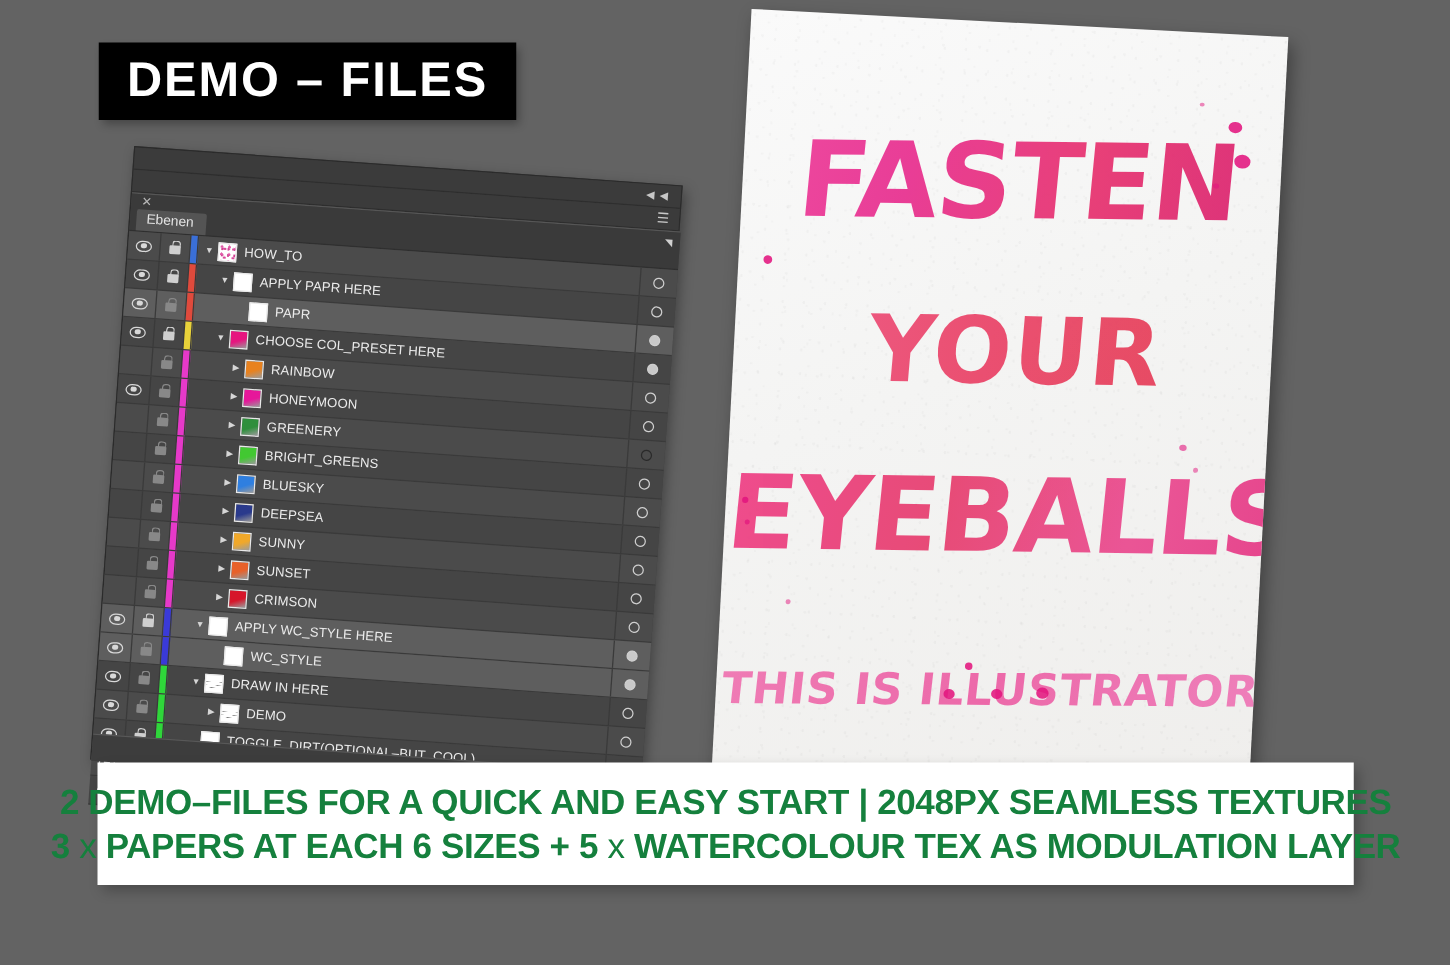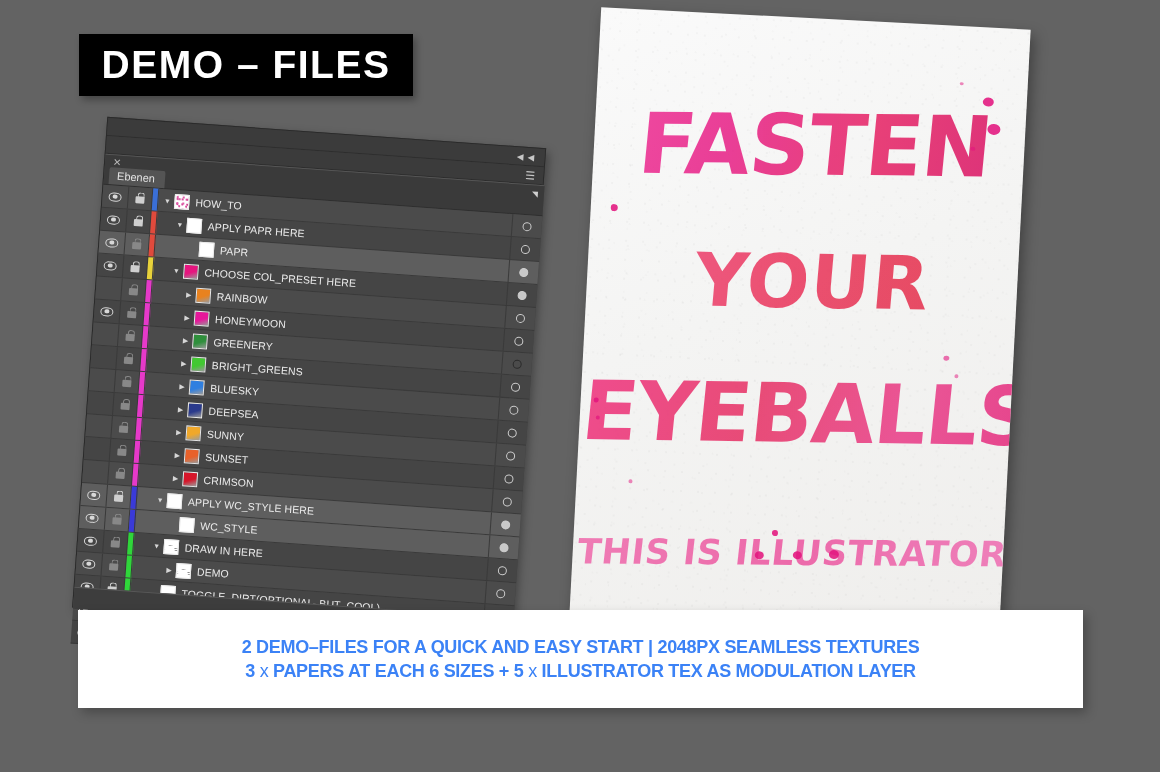--- a/index.html
+++ b/index.html
@@ -339,24 +339,24 @@
     width: 1005px; height: 98px;
     background: #ffffff;
     box-shadow: 4px 5px 10px rgba(0,0,0,0.25);
     display: flex;
     flex-direction: column;
     align-items: center;
     justify-content: center;
     gap: 3px;
   }
   .cap-line {
-    color: #3b82f6;
+    color: #15803d;
     font-family: "Liberation Sans", sans-serif;
     font-weight: bold;
-    font-size: 18px;
+    font-size: 28px;
     letter-spacing: -0.3px;
     white-space: nowrap;
   }
   .cap-line .thin { font-weight: normal; }
 </style>
 </head>
 <body>
 
 <div id="stage">
 
@@ -755,16 +755,16 @@
           <span class="bbtn">▢</span>
           <span class="bbtn">🗑</span>
         </div>
 
       </div>
     </div>
   </div>
 
   <div id="caption-box">
     <div class="cap-line">2 DEMO–FILES FOR A QUICK AND EASY START | 2048PX SEAMLESS TEXTURES</div>
-    <div class="cap-line"><span>3 </span><span class="thin">x</span><span> PAPERS AT EACH 6 SIZES + 5 </span><span class="thin">x</span><span> ILLUSTRATOR TEX AS MODULATION LAYER</span></div>
+    <div class="cap-line"><span>3 </span><span class="thin">x</span><span> PAPERS AT EACH 6 SIZES + 5 </span><span class="thin">x</span><span> WATERCOLOUR TEX AS MODULATION LAYER</span></div>
   </div>
 
 </div>
 
 </body></html>

